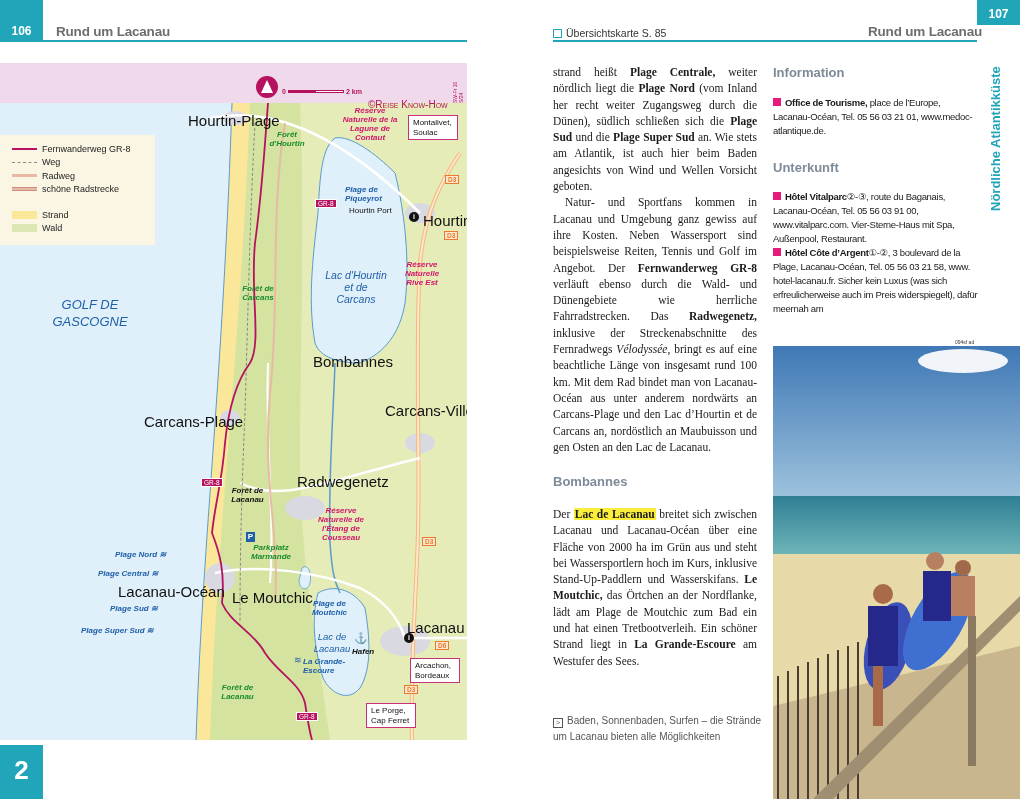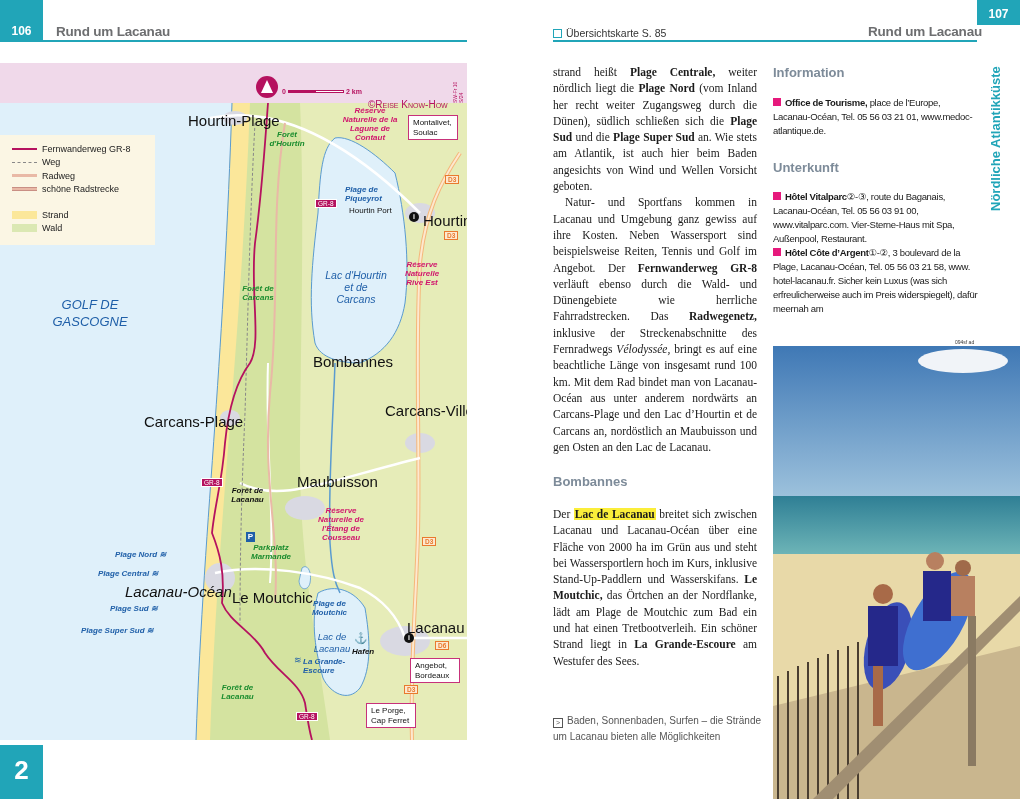--- a/index.html
+++ b/index.html
@@ -160,22 +160,22 @@
 
   <div class="lbl-sea" style="left:45px;top:233px;width:90px;">GOLF DE GASCOGNE</div>
 
   <div class="lbl" style="left:188px;top:49px;">Hourtin-Plage</div>
   <div class="lbl" style="left:349px;top:143px;font-size:8px;">Hourtin Port</div>
   <div class="info-i" style="left:409px;top:149px;">i</div>
   <div class="lbl" style="left:423px;top:149px;">Hourtin</div>
   <div class="lbl" style="left:313px;top:290px;">Bombannes</div>
   <div class="lbl" style="left:385px;top:339px;">Carcans-Ville</div>
   <div class="lbl" style="left:144px;top:350px;">Carcans-Plage</div>
-  <div class="lbl" style="left:297px;top:410px;">Maubuisson</div>
-  <div class="lbl" style="left:125px;top:520px;font-style:italic;">Lacanau-Océan</div>
+  <div class="lbl" style="left:297px;top:410px;">Radwegenetz</div>
+  <div class="lbl" style="left:118px;top:520px;">Lacanau-Océan</div>
   <div class="lbl" style="left:232px;top:526px;">Le Moutchic</div>
   <div class="lbl" style="left:407px;top:556px;">Lacanau</div>
   <div class="info-i" style="left:404px;top:570px;">i</div>
   <div class="anchor" style="left:354px;top:569px;">⚓</div>
   <div class="lbl" style="left:352px;top:584px;font-style:italic;font-weight:bold;font-size:8px;">Hafen</div>
 
   <div class="lbl-forest" style="left:262px;top:67px;width:50px;">Forêt d'Hourtin</div>
   <div class="lbl-forest" style="left:238px;top:221px;width:40px;">Forêt de Carcans</div>
   <div class="lbl-forest" style="left:220px;top:423px;width:55px;color:#111;">Forêt de Lacanau</div>
   <div class="parking" style="left:246px;top:469px;">P</div>
@@ -201,21 +201,21 @@
   <div class="gr8" style="left:315px;top:136px;">GR-8</div>
   <div class="gr8" style="left:201px;top:415px;">GR-8</div>
   <div class="gr8" style="left:296px;top:649px;">GR-8</div>
   <div class="d-badge" style="left:445px;top:112px;">D3</div>
   <div class="d-badge" style="left:444px;top:168px;">D3</div>
   <div class="d-badge" style="left:422px;top:474px;">D3</div>
   <div class="d-badge" style="left:435px;top:578px;">D6</div>
   <div class="d-badge" style="left:404px;top:622px;">D3</div>
 
   <div class="dest-box" style="left:408px;top:52px;width:50px;">Montalivet, Soulac</div>
-  <div class="dest-box" style="left:410px;top:595px;width:50px;">Angebot, Bordeaux</div>
+  <div class="dest-box" style="left:410px;top:595px;width:50px;">Arcachon, Bordeaux</div>
   <div class="dest-box" style="left:366px;top:640px;width:50px;">Le Porge, Cap Ferret</div>
 </div>
 
 <div class="chapter-tab">2</div>
 
 <div class="body-text">
   <p><span>strand heißt </span><b>Plage Centrale,</b><span> weiter nördlich liegt die </span><b>Plage Nord</b><span> (vom Inland her recht weiter Zugangsweg durch die Dünen), südlich schließen sich die </span><b>Plage Sud</b><span> und die </span><b>Plage Super Sud</b><span> an. Wie stets am Atlantik, ist auch hier beim Baden angesichts von Wind und Wellen Vorsicht geboten.</span></p>
   <p class="indent"><span>Natur- und Sportfans kommen in Lacanau und Umgebung ganz gewiss auf ihre Kosten. Neben Wassersport sind beispielsweise Reiten, Tennis und Golf im Angebot. Der </span><b>Fernwanderweg GR-8</b><span> verläuft ebenso durch die Wald- und Dünengebiete wie herrliche Fahrradstrecken. Das </span><b>Radwegenetz,</b><span> inklusive der Streckenabschnitte des Fernradwegs </span><i>Vélodyssée,</i><span> bringt es auf eine beachtliche Länge von insgesamt rund 100 km. Mit dem Rad bindet man von Lacanau-Océan aus unter anderem nordwärts an Carcans-Plage und den Lac d’Hourtin et de Carcans an, nordöstlich an Maubuisson und gen Osten an den Lac de Lacanau.</span></p>
 </div>
 

